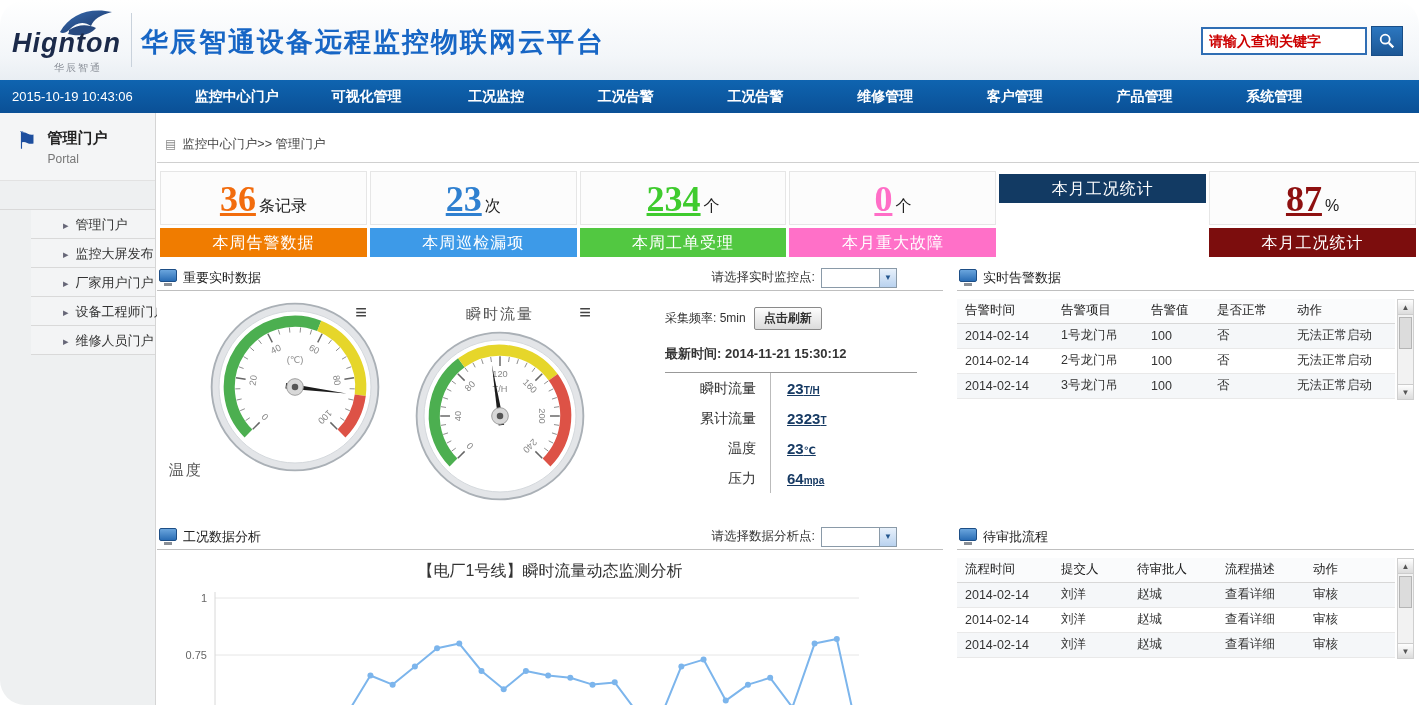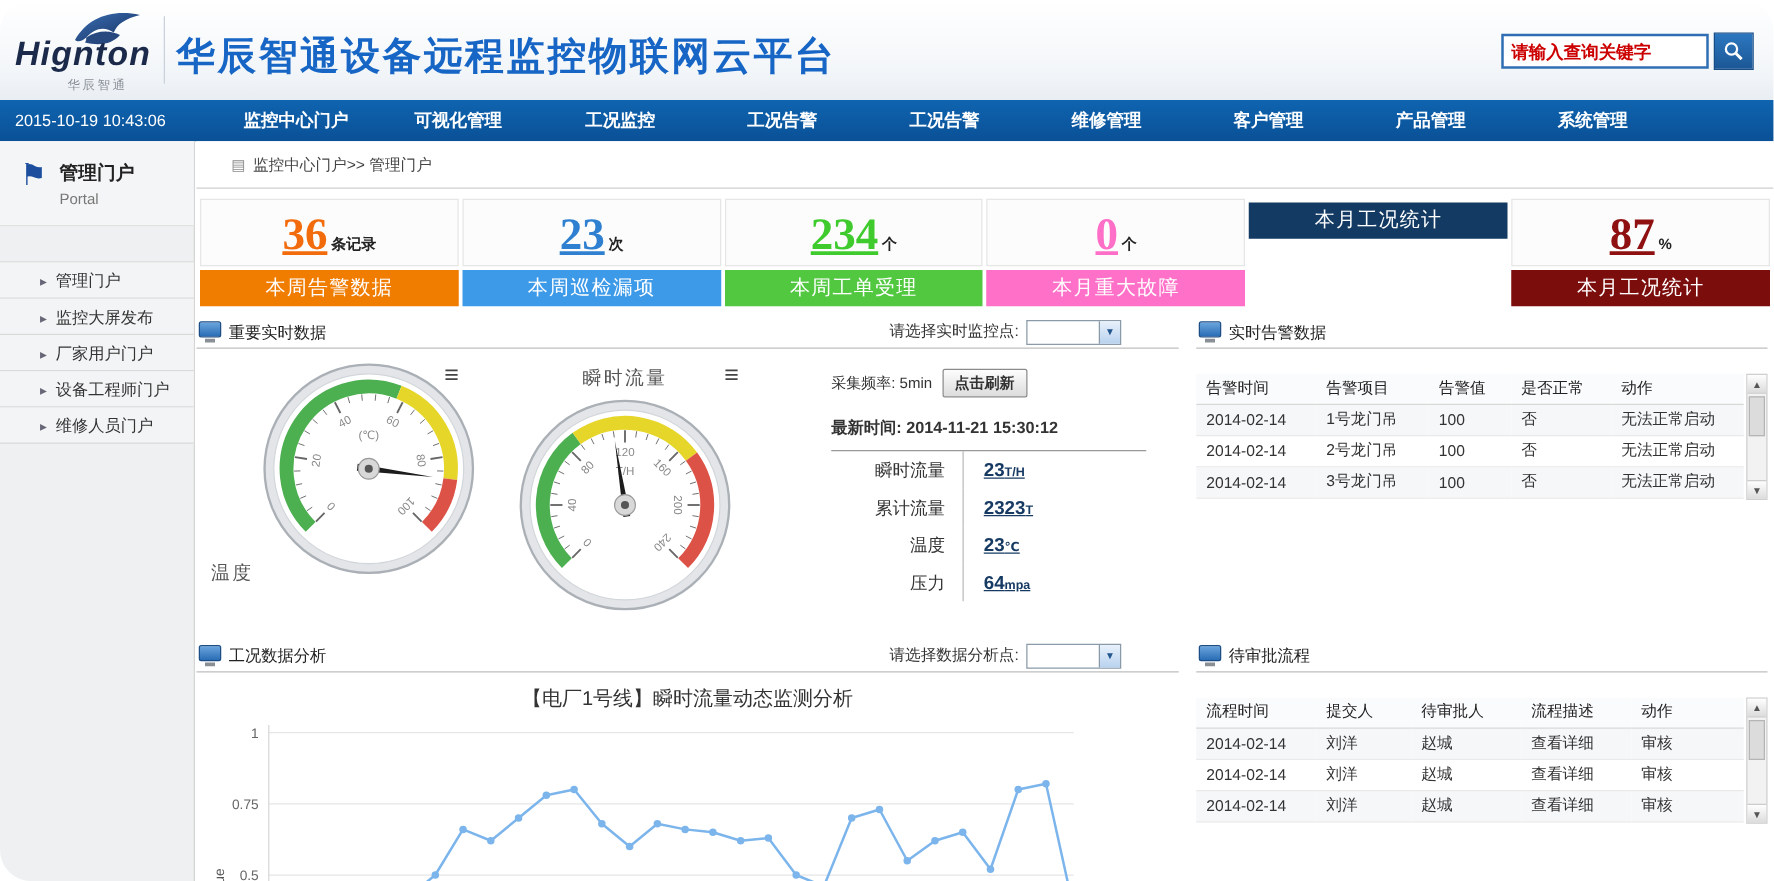--- a/index.html
+++ b/index.html
@@ -9,21 +9,21 @@
 
   
   .topbar { position:absolute; top:0; left:0; width:100%; height:80px;
             background:linear-gradient(180deg,#ffffff 0%,#f3f6f9 70%,#e9eef3 100%); }
   .logo { position:absolute; left:10px; top:6px; width:125px; height:70px; }
   .logo-bird { position:absolute; left:46px; top:0px; }
   .logo-text { position:absolute; left:2px; top:22px; font-style:italic; font-weight:bold;
                font-size:27px; color:#1b2a4a; letter-spacing:1px; }
   .logo-sub { position:absolute; left:44px; top:55px; font-size:10px; color:#8a8f98; letter-spacing:2px; }
   .v-divider { position:absolute; left:131px; top:13px; width:1px; height:54px; background:#c9d2dc; }
-  .site-title { position:absolute; left:141px; top:24px; font-size:31px; font-weight:bold;
+  .site-title { position:absolute; left:141px; top:24px; font-size:27px; font-weight:bold;
                 color:#1766c5; letter-spacing:2px; white-space:nowrap; }
   .search { position:absolute; right:16px; top:26px; display:flex; align-items:center; }
   .search input { width:166px; height:28px; border:2px solid #2f6eb4; padding:0 6px; font-size:14px; outline:none;margin-left:26px; }
   .search input::placeholder { color:#cc0000; font-weight:bold; }
   .search-btn { width:32px; height:30px; margin-left:4px; border:1px solid #174d87; cursor:pointer;
                 background:linear-gradient(#2c77c0,#1c5795); display:flex; align-items:center; justify-content:center; }
 
   
   .mainnav { position:absolute; top:80px; left:0; width:100%; height:33px; color:#fff;
              background:linear-gradient(#0f64b0,#0a5096); display:flex; align-items:center; }
@@ -33,35 +33,35 @@
 
   
   .sidebar { position:absolute; left:0; top:113px; width:156px; bottom:0;
              background:#eef0f1; border-right:1px solid #d5d5d5; }
   .portal-head { padding:16px 0 14px 16px; background:#f4f5f6; border-bottom:1px solid #e2e2e2; display:flex; }
   .flag-icon { font-size:24px; color:#1d4e9e; line-height:24px; margin-right:10px; }
   .portal-title { font-size:15px; font-weight:bold; color:#222; }
   .portal-sub { font-size:12px; color:#777; margin-top:4px; }
   .side-menu { margin-top:28px; border-top:1px solid #d9d9d9; }
   .side-item { height:29px; line-height:29px; border-bottom:1px solid #d9d9d9; padding-left:32px;
-               font-size:13px; color:#333; background:#f3f4f5; cursor:pointer; white-space:nowrap; }
+               font-size:13px; color:#333; background:#f3f4f5; cursor:pointer; white-space:nowrap;margin-left:31px; }
   .side-item .arrow { color:#667; font-size:11px; margin-right:7px; }
 
   
   .content { position:absolute; left:157px; top:113px; right:0; bottom:0; background:#fff; overflow:hidden; }
-  .breadcrumb { height:38px; line-height:38px; padding-left:28px; font-size:12.5px; color:#444;
-                border-bottom:1px solid #d0d0d0; }
+  .breadcrumb { height:38px; line-height:38px; padding-left:8px; font-size:12.5px; color:#444;
+                border-bottom:1px solid #d0d0d0;margin-top:12px; }
   .bc-icon { color:#8a8a8a; margin-right:6px; font-size:12px; }
 
   .stats { display:flex; gap:3px; margin:8px 3px; }
   .stat { flex:1; min-width:0; }
   .stat-num { height:54px; line-height:54px; background:#fcfcfc; border:1px solid #e6e6e6; text-align:center; }
   .stat-value { font-family:"Liberation Serif","DejaVu Serif",serif; font-size:36px; font-weight:bold;
                 text-decoration:underline; }
-  .stat-unit { font-size:12px; font-weight:bold; color:#222; margin-left:3px; }
+  .stat-unit { font-size:16px; font-weight:normal; color:#222; margin-left:3px; }
   .stat-banner { margin-top:3px; height:29px; line-height:29px; text-align:center; color:#fff;
                  font-size:16px; letter-spacing:1px; cursor:pointer; white-space:nowrap; }
 
   .cols { display:flex; }
   .col-left { flex:0 0 786px; }
   .col-right { flex:1; margin-left:14px; margin-right:5px; }
 
   .sec-head { height:26px; border-bottom:1px solid #bfbfbf; display:flex; align-items:center;
               font-size:13px; color:#222; }
   .mon-icon { width:18px; height:13px; background:linear-gradient(#6aa5dd,#2a6db5);
@@ -91,21 +91,21 @@
              border-right:1px solid #bbb; line-height:30px; height:30px; }
   .m-val { padding-left:16px; font-weight:bold; color:#173a63; font-size:15px; text-decoration:underline; }
   .m-unit { font-size:10px; font-weight:bold; }
 
   
   .an-body { position:relative; height:210px; overflow:hidden; }
   .chart-title { text-align:center; font-size:16px; color:#333; margin-top:11px; }
   svg.linechart { display:block; margin-left:10px; margin-top:2px; }
 
   
-  .tbl-wrap { position:relative; padding-right:19px; margin-top:20px; }
+  .tbl-wrap { position:relative; padding-right:19px; margin-top:8px; }
   table.tbl { width:100%; border-collapse:collapse; font-size:12.5px; color:#333; table-layout:fixed; }
   .tbl th { height:24px; text-align:left; padding-left:8px; font-weight:normal; color:#222;
             background:#fafbfc; border-bottom:1px solid #d8d8d8; white-space:nowrap; overflow:hidden; }
   .tbl td { height:25px; text-align:left; padding-left:8px; border-bottom:1px solid #e9e9e9;
             white-space:nowrap; overflow:hidden; }
   .tbl tbody tr:nth-child(odd) td { background:#f5f7f9; }
   .vscroll { position:absolute; right:0; top:0; width:17px; height:101px;
              border:1px solid #cfcfcf; background:#f2f2f2; }
   .vs-btn { position:absolute; left:0; right:0; height:15px; text-align:center; font-size:8px; color:#555;
             line-height:15px; background:linear-gradient(#fefefe,#dcdcdc); cursor:pointer; }

